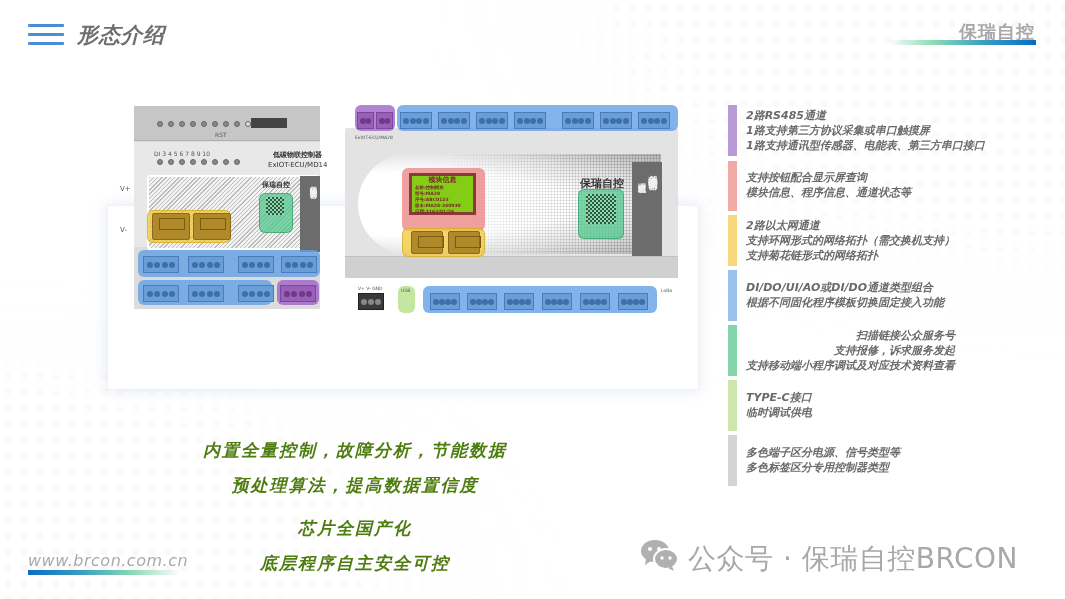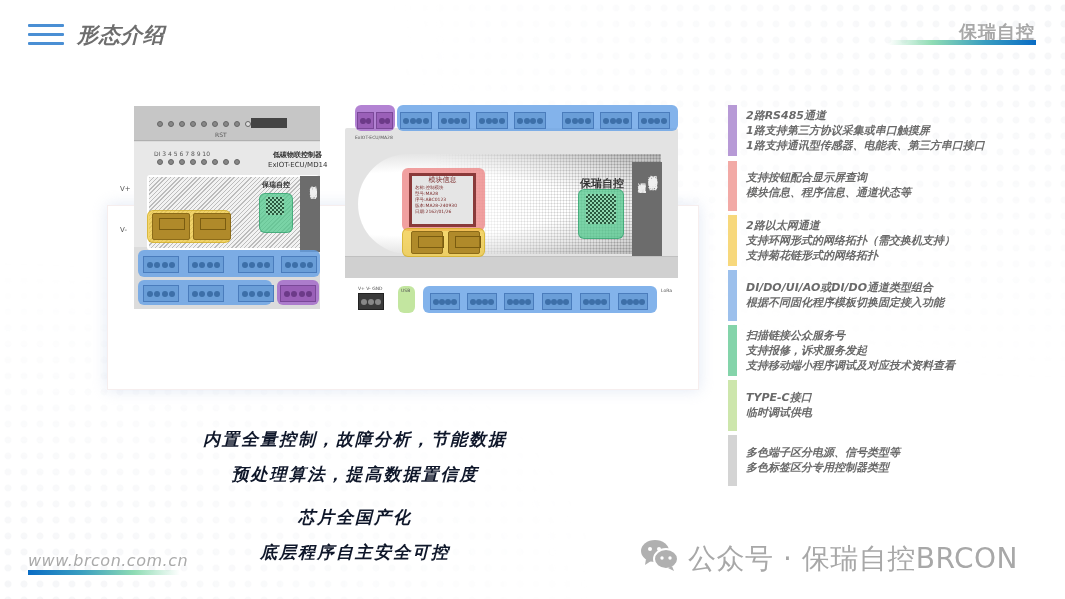--- a/index.html
+++ b/index.html
@@ -58,34 +58,34 @@
   .term-block.dark { background: #3a3a3a; border-color: #222; }
   .term-block.dark i { background: #888; }
 
   
   .dev-big { position: absolute; left: 345px; top: 128px; width: 333px; height: 150px; background: #e3e3e3; border-radius: 2px; }
   .dev-big .face { position: absolute; left: 13px; top: 26px; width: 303px; height: 100px; background: radial-gradient(ellipse at 20% 50%, #ffffff 0%, #ffffff 45%, #e6e6e6 70%, #b5b5b5 100%); border-radius: 50px 0 0 50px / 50px 0 0 50px; overflow: hidden; }
   .dev-big .face::after { content: ""; position: absolute; inset: 0; background: radial-gradient(circle, rgba(60,60,60,0.35) 0.8px, transparent 1.2px) 0 0/3px 3px; -webkit-mask-image: linear-gradient(90deg, transparent 25%, #000 85%); }
   .dev-big .side-tile { position: absolute; right: 16px; top: 34px; width: 30px; height: 95px; background: #6c6c6c; }
   .dev-big .bottom { position: absolute; left: 0; top: 128px; width: 333px; height: 22px; background: #d0d0d0; border-top: 1px solid #c0c0c0; }
 
-  .lcd { position: absolute; left: 409px; top: 173px; width: 67px; height: 54px; background: #e5e5e5; border: 3px solid #8a3a3a; }
+  .lcd { position: absolute; left: 409px; top: 173px; width: 67px; height: 42px; background: #84cc16; border: 3px solid #8a3a3a; font-weight: bold; }
   .lcd div { font-size: 4.5px; color: #7a2a2a; line-height: 6px; padding-left: 3px; white-space: nowrap; }
   .lcd .lcd-title { font-size: 7px; text-align: center; padding: 0; line-height: 9px; }
 
   .vtext { position: absolute; writing-mode: vertical-rl; color: #f0f0f0; font-weight: bold; letter-spacing: 1px; }
 
   
   .features { position: absolute; left: 728px; top: 105px; width: 320px; }
   .feat { position: absolute; left: 0; width: 320px; }
   .feat .bar { position: absolute; left: 0; top: 0; width: 9px; }
   .feat .lines { position: absolute; left: 18px; font-size: 11px; font-weight: bold; font-style: italic; color: #6a6a6a; line-height: 15px; white-space: nowrap; }
 
   
-  .tag { position: absolute; left: 0; width: 710px; text-align: center; font-size: 17px; font-weight: bold; font-style: italic; color: #0f172a; letter-spacing: 2px; white-space: nowrap; }
+  .tag { position: absolute; left: 0; width: 710px; text-align: center; font-size: 17px; font-weight: bold; font-style: italic; color: #4d7c0f; letter-spacing: 2px; white-space: nowrap; margin-top: 11px; }
 
   .url { position: absolute; left: 28px; top: 551px; font-size: 16px; font-style: italic; color: #aaaaaa; letter-spacing: 0.5px; }
   .url-bar { position: absolute; left: 28px; top: 570px; width: 152px; height: 5px; background: linear-gradient(90deg, #0a6cc4 0%, #3a9ec0 35%, #8fdcb4 70%, rgba(140,220,180,0) 100%); }
 
   .wechat { position: absolute; left: 640px; top: 538px; width: 40px; height: 34px; }
   .wm-text { position: absolute; left: 688px; top: 540px; font-size: 28px; color: #a8a8a8; white-space: nowrap; letter-spacing: 0.5px; }
 </style>
 </head>
 <body>
 
@@ -352,21 +352,21 @@
   </div>
   <div class="feat" style="top:165px;">
     <div class="bar" style="height:51px;background:#9cc0ec;"></div>
     <div class="lines" style="top:10px;">
       <div>DI/DO/UI/AO或DI/DO通道类型组合</div>
       <div>根据不同固化程序模板切换固定接入功能</div>
     </div>
   </div>
   <div class="feat" style="top:220px;">
     <div class="bar" style="height:51px;background:#84d4aa;"></div>
-    <div class="lines" style="top:3px;">
+    <div class="lines" style="top:3px;text-align:right;">
       <div>扫描链接公众服务号</div>
       <div>支持报修，诉求服务发起</div>
       <div>支持移动端小程序调试及对应技术资料查看</div>
     </div>
   </div>
   <div class="feat" style="top:275px;">
     <div class="bar" style="height:51px;background:#cde6ac;"></div>
     <div class="lines" style="top:10px;">
       <div>TYPE-C接口</div>
       <div>临时调试供电</div>

